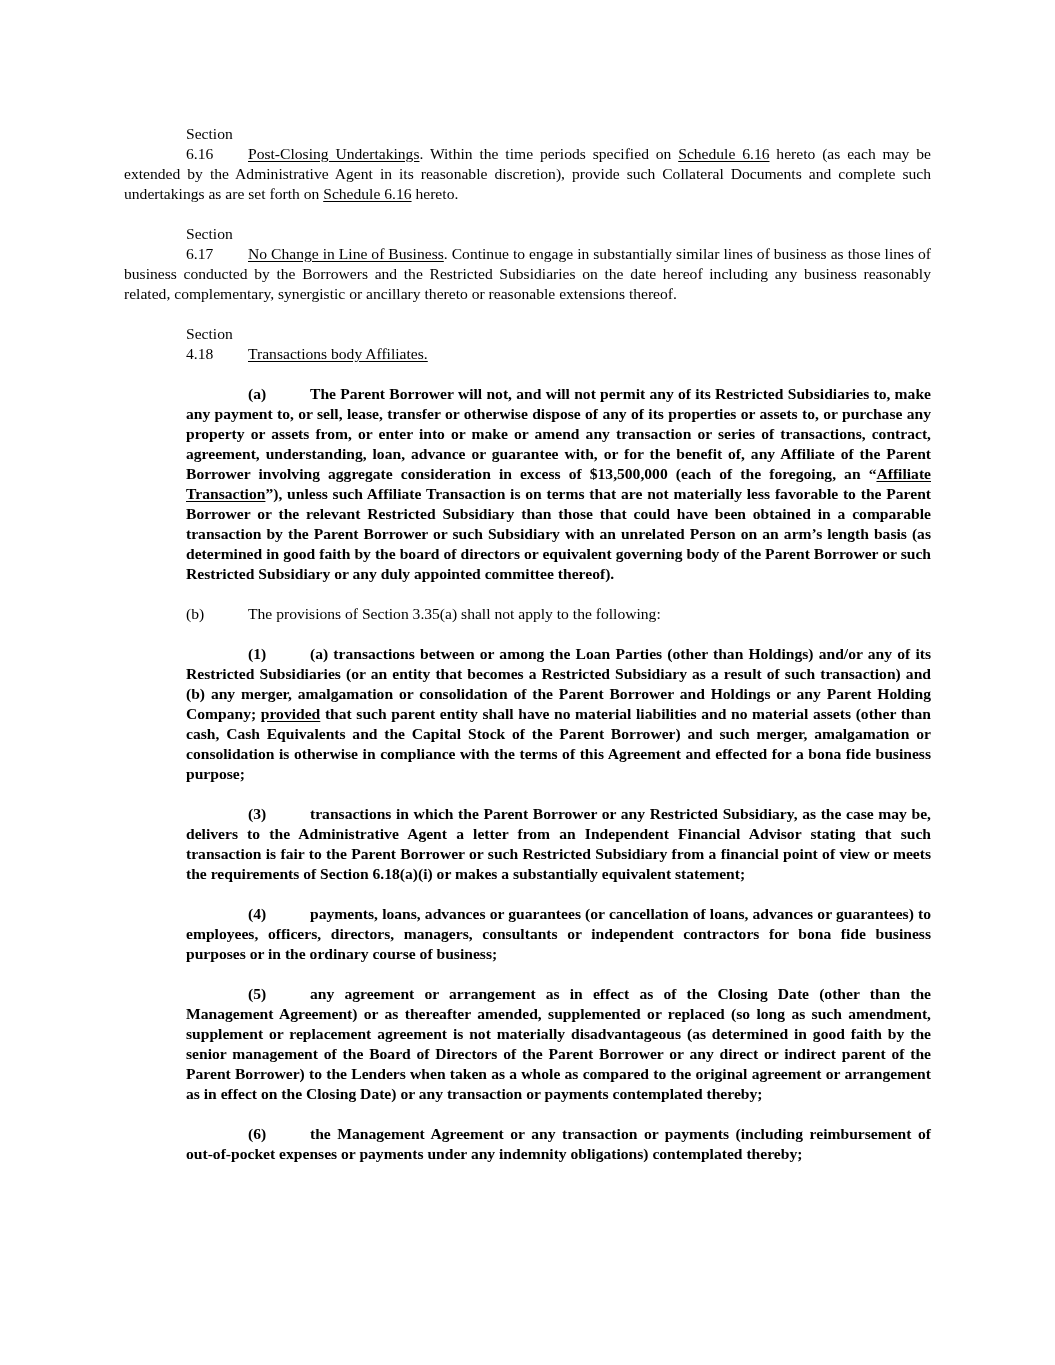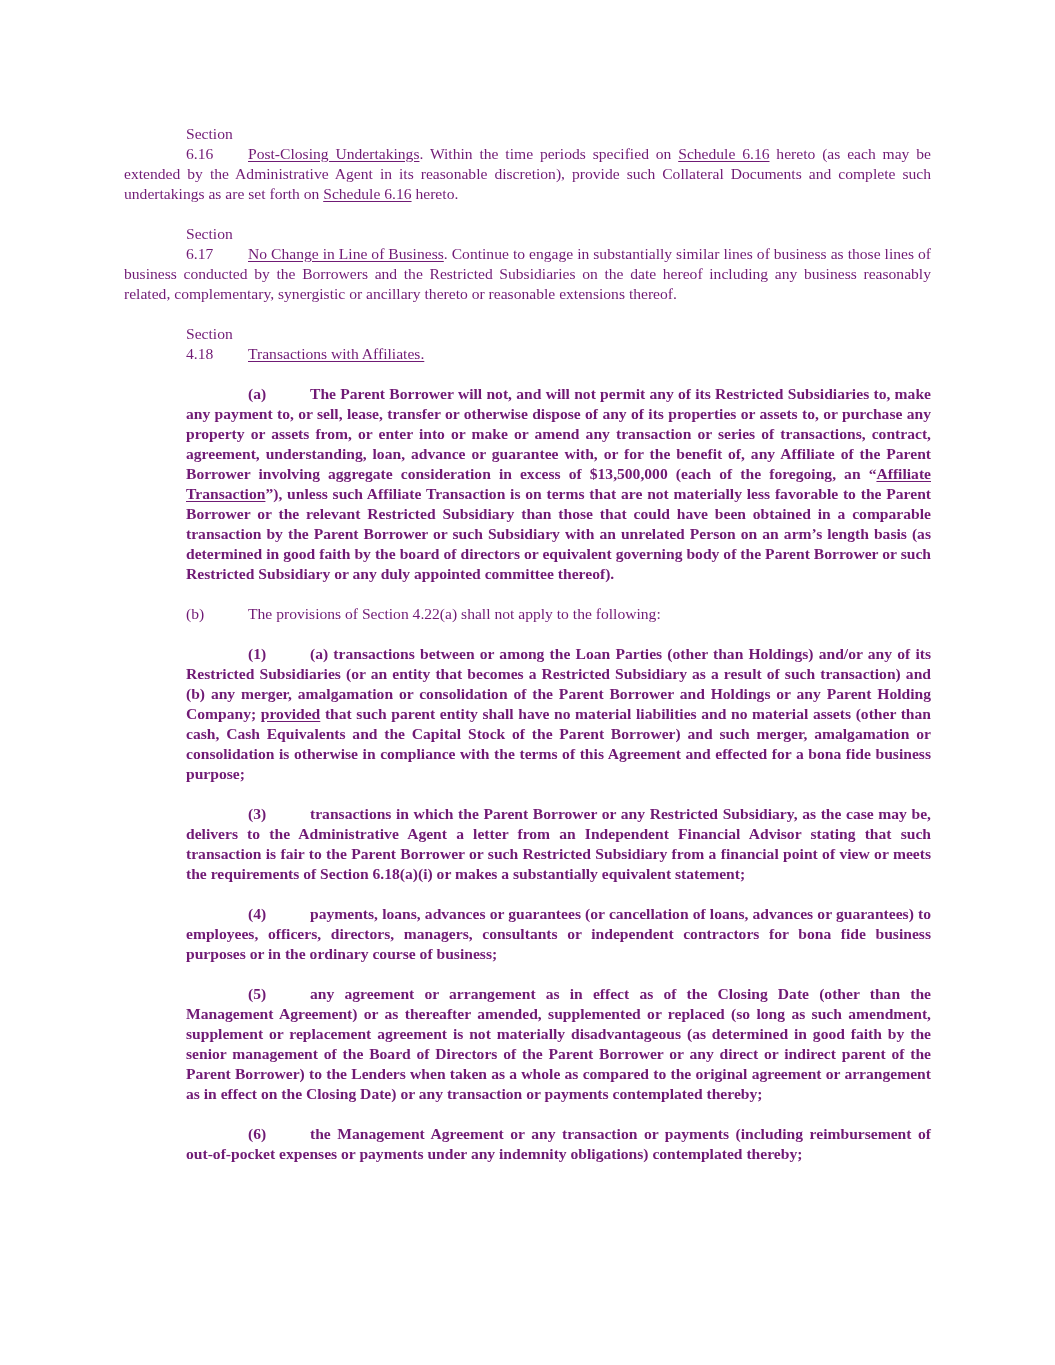--- a/index.html
+++ b/index.html
@@ -1,45 +1,45 @@
 <!DOCTYPE html>
 <html><head>
 <meta charset="utf-8">
 <style>
   html, body { margin: 0; padding: 0; background: #ffffff; }
   body { width: 1055px; height: 1365px; position: relative; overflow: hidden; }
   .page {
     position: absolute; left: 124px; top: 124px; width: 807px;
     font-family: "Liberation Serif", "DejaVu Serif", serif;
-    font-size: 15.6px; line-height: 20px; color: #701a75;
+    font-size: 15.6px; line-height: 20px; color: #000000;
   }
   p { margin: 0 0 20px 0; text-align: justify; }
   .indent-first { text-indent: 62px; }
   .block { margin-left: 62px; font-weight: bold; }
   .block-first { text-indent: 62px; }
   .u { text-decoration: underline; text-underline-offset: 2px; }
   .tab { display: inline-block; width: 62px; text-indent: 0; }
   .tabnum { display: inline-block; width: 62px; text-indent: 0; }
   .heading-line { margin: 0 0 20px 62px; }
   .hl-b { margin: 0 0 20px 62px; }
 </style>
 </head>
 <body>
 
 <div class="page">
 
   <p class="indent-first"><span class="tab">Section 6.16</span><span class="u">Post-Closing Undertakings</span><span>.</span><span>  Within the time periods specified on </span><span class="u">Schedule 6.16</span><span> hereto (as each may be extended by the Administrative Agent in its reasonable discretion), provide such Collateral Documents and complete such undertakings as are set forth on </span><span class="u">Schedule 6.16</span><span> hereto.</span></p>
 
   <p class="indent-first"><span class="tab">Section 6.17</span><span class="u">No Change in Line of Business</span><span>.</span><span>  Continue to engage in substantially similar lines of business as those lines of business conducted by the Borrowers and the Restricted Subsidiaries on the date hereof including any business reasonably related, complementary, synergistic or ancillary thereto or reasonable extensions thereof.</span></p>
 
-  <p class="heading-line"><span class="tab">Section 4.18</span><span class="u">Transactions with Affiliates.</span></p>
+  <p class="heading-line"><span class="tab">Section 4.18</span><span class="u">Transactions body Affiliates.</span></p>
 
   <p class="block block-first"><span class="tabnum">(a)</span><span>The Parent Borrower will not, and will not permit any of its Restricted Subsidiaries to, make any payment to, or sell, lease, transfer or otherwise dispose of any of its properties or assets to, or purchase any property or assets from, or enter into or make or amend any transaction or series of transactions, contract, agreement, understanding, loan, advance or guarantee with, or for the benefit of, any Affiliate of the Parent Borrower involving aggregate consideration in excess of $13,500,000 (each of the foregoing, an “</span><span class="u">Affiliate Transaction</span><span>”), unless such Affiliate Transaction is on terms that are not materially less favorable to the Parent Borrower or the relevant Restricted Subsidiary than those that could have been obtained in a comparable transaction by the Parent Borrower or such Subsidiary with an unrelated Person on an arm’s length basis (as determined in good faith by the board of directors or equivalent governing body of the Parent Borrower or such Restricted Subsidiary or any duly appointed committee thereof).</span></p>
 
-  <p class="hl-b"><span class="tabnum">(b)</span><span>The provisions of Section 4.22(a) shall not apply to the following:</span></p>
+  <p class="hl-b"><span class="tabnum">(b)</span><span>The provisions of Section 3.35(a) shall not apply to the following:</span></p>
 
   <p class="block block-first"><span class="tabnum">(1)</span><span>(a) transactions between or among the Loan Parties (other than Holdings) and/or any of its Restricted Subsidiaries (or an entity that becomes a Restricted Subsidiary as a result of such transaction) and (b) any merger, amalgamation or consolidation of the Parent Borrower and Holdings or any Parent Holding Company; </span><span class="u">provided</span><span> that such parent entity shall have no material liabilities and no material assets (other than cash, Cash Equivalents and the Capital Stock of the Parent Borrower) and such merger, amalgamation or consolidation is otherwise in compliance with the terms of this Agreement and effected for a bona fide business purpose;</span></p>
 
 
   <p class="block block-first"><span class="tabnum">(3)</span><span>transactions in which the Parent Borrower or any Restricted Subsidiary, as the case may be, delivers to the Administrative Agent a letter from an Independent Financial Advisor stating that such transaction is fair to the Parent Borrower or such Restricted Subsidiary from a financial point of view or meets the requirements of Section 6.18(a)(i) or makes a substantially equivalent statement;</span></p>
 
   <p class="block block-first"><span class="tabnum">(4)</span><span>payments, loans, advances or guarantees (or cancellation of loans, advances or guarantees) to employees, officers, directors, managers, consultants or independent contractors for bona fide business purposes or in the ordinary course of business;</span></p>
 
   <p class="block block-first"><span class="tabnum">(5)</span><span>any agreement or arrangement as in effect as of the Closing Date (other than the Management Agreement) or as thereafter amended, supplemented or replaced (so long as such amendment, supplement or replacement agreement is not materially disadvantageous (as determined in good faith by the senior management of the Board of Directors of the Parent Borrower or any direct or indirect parent of the Parent Borrower) to the Lenders when taken as a whole as compared to the original agreement or arrangement as in effect on the Closing Date) or any transaction or payments contemplated thereby;</span></p>
 

